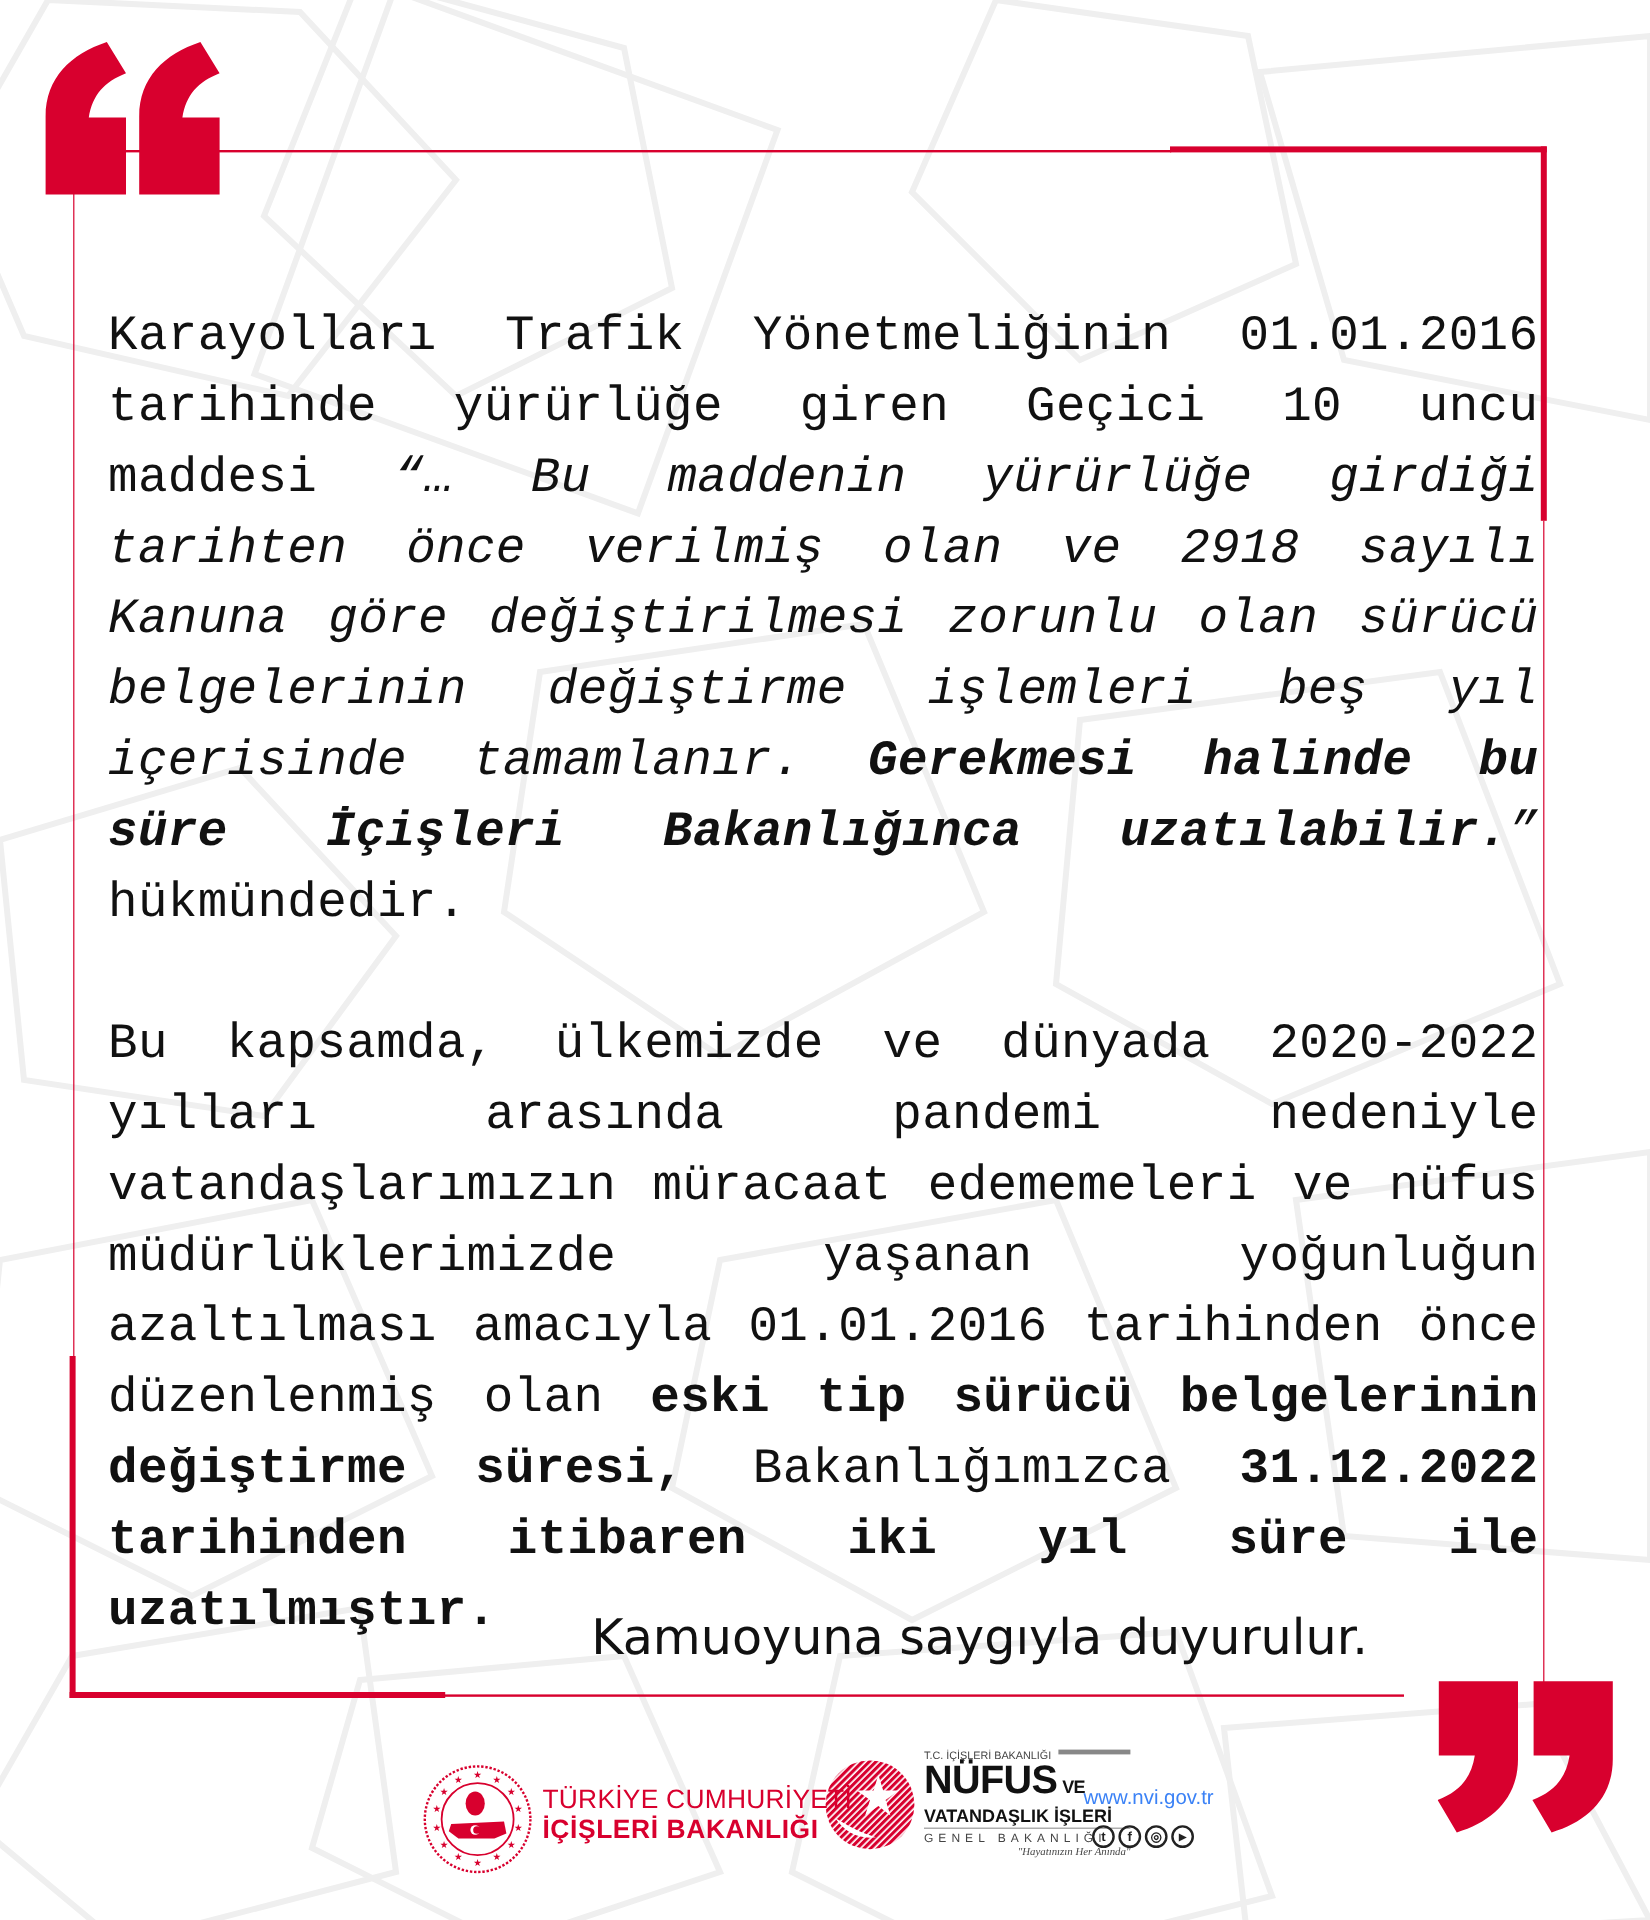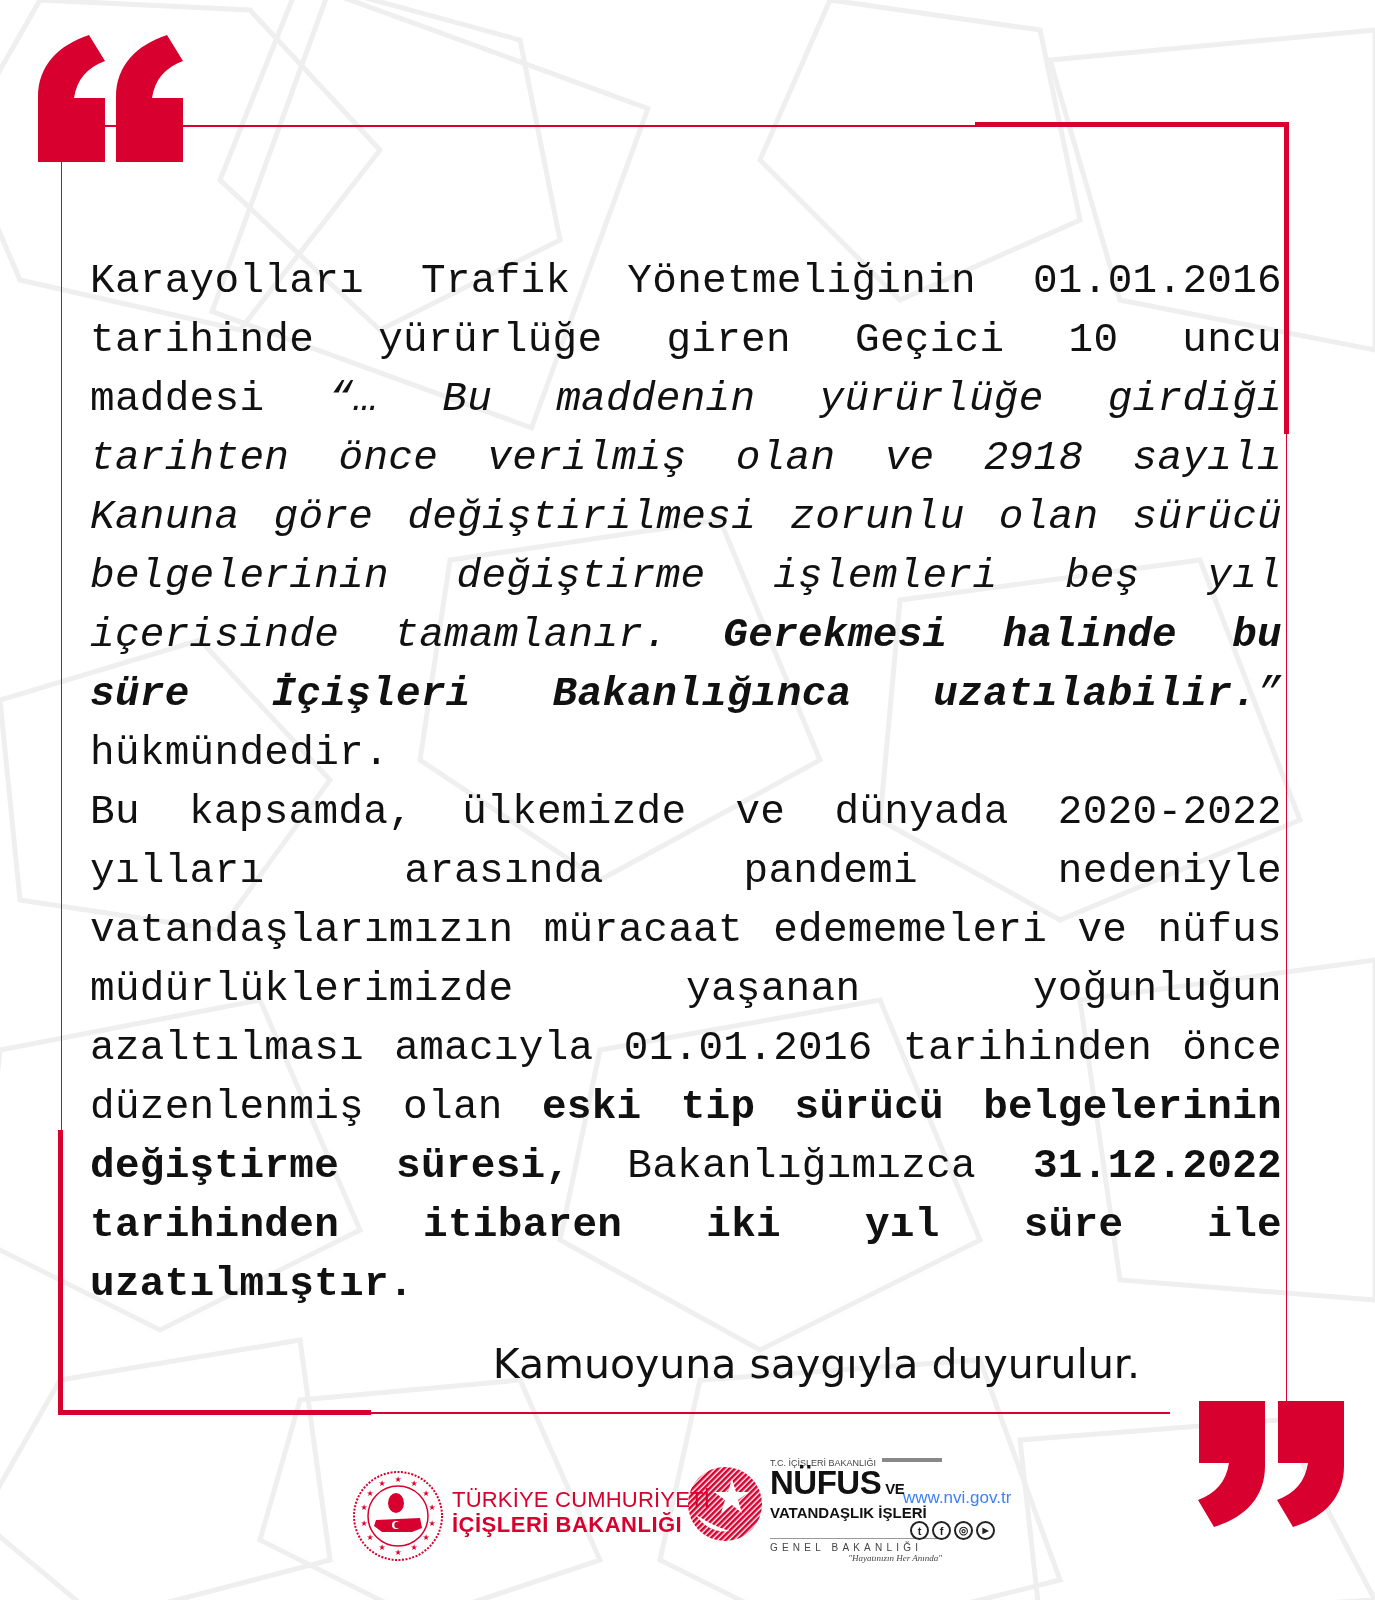--- a/index.html
+++ b/index.html
@@ -10,41 +10,41 @@
     color: #111111;
   }
   .bg-pattern { position: absolute; left: 0; top: 0; width: 1375px; height: 1600px; z-index: 0; }
   .frame-line { position: absolute; background: #d8002e; z-index: 1; }
   .quote-mark { position: absolute; z-index: 3; }
   .content {
     position: absolute; left: 90px; top: 252px; width: 1192px; z-index: 2;
     font-size: 41px; line-height: 59px; letter-spacing: 0.3px;
   }
   .para { margin: 0; text-align: justify; text-align-last: left; font-family: Liberation Mono, monospace; }
-  .para + .para { }
+  .para + .para { margin-top: 59px; }
   .it { font-style: italic; }
   .b { font-weight: bold; }
   .closing {
     position: absolute; left: 0; width: 1140px; top: 1335px; z-index: 2;
     text-align: right; font-size: 41px; line-height: 59px; padding-left: 20px; box-sizing: border-box;
   }
   .emblem { position: absolute; left: 352px; top: 1470px; width: 92px; height: 92px; }
   .ministry-text {
     position: absolute; left: 452px; top: 1487px; color: #d8002e;
     font-family: "Liberation Sans", sans-serif; line-height: 25px;
   }
   .ministry-line1 { font-size: 22px; letter-spacing: 0.2px; }
   .ministry-line2 { font-size: 22px; font-weight: bold; letter-spacing: 0.5px; }
   .nvi-logo { position: absolute; left: 686px; top: 1465px; width: 78px; height: 78px; }
   .nvi-text { position: absolute; left: 770px; top: 1458px; font-family: "Liberation Sans", sans-serif; }
   .nvi-top { font-size: 9px; color: #444; display: flex; }
   .nvi-top .bar { display: inline-block; width: 60px; height: 4px; background: #888; margin-left: 6px; }
   .nvi-nufus { font-size: 33px; font-weight: 900; line-height: 30px; letter-spacing: -0.5px; color: #111; }
   .nvi-nufus .ve { font-size: 15px; margin-left: 4px; text-align: center; }
-  .nvi-vat { font-size: 15px; font-weight: 900; line-height: 17px; color: #111; border-bottom: 1px solid #999; padding-bottom: 17px; }
+  .nvi-vat { font-size: 15px; font-weight: 900; line-height: 17px; color: #111; border-bottom: 1px solid #999; padding-bottom: 1px; }
   .nvi-genel { font-size: 10px; letter-spacing: 4.2px; color: #444; margin-top: 3px; }
   .nvi-motto { font-size: 9px; font-style: italic; color: #444; font-family: "Liberation Serif", serif; text-align: right; }
   .nvi-url { position: absolute; left: 903px; top: 1488px; font-size: 17px; font-family: "Liberation Sans", sans-serif; color: #3b82f6; }
   .social { position: absolute; left: 910px; top: 1521px; display: flex; gap: 3px; }
   .social .s-icon {
     width: 19px; height: 19px; border: 2px solid #222; border-radius: 50%;
     display: flex; align-items: center; justify-content: center;
     font-size: 11px; font-weight: bold; font-family: "Liberation Sans", sans-serif; color: #222; box-sizing: border-box;
   }
 </style>

